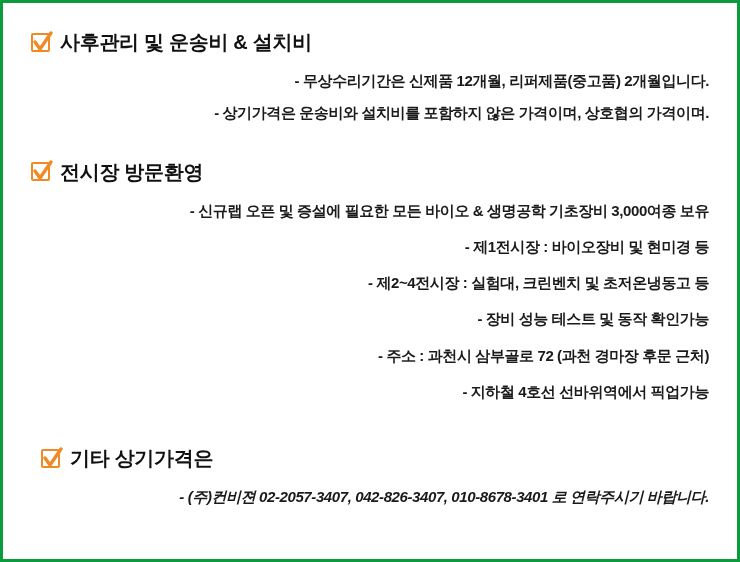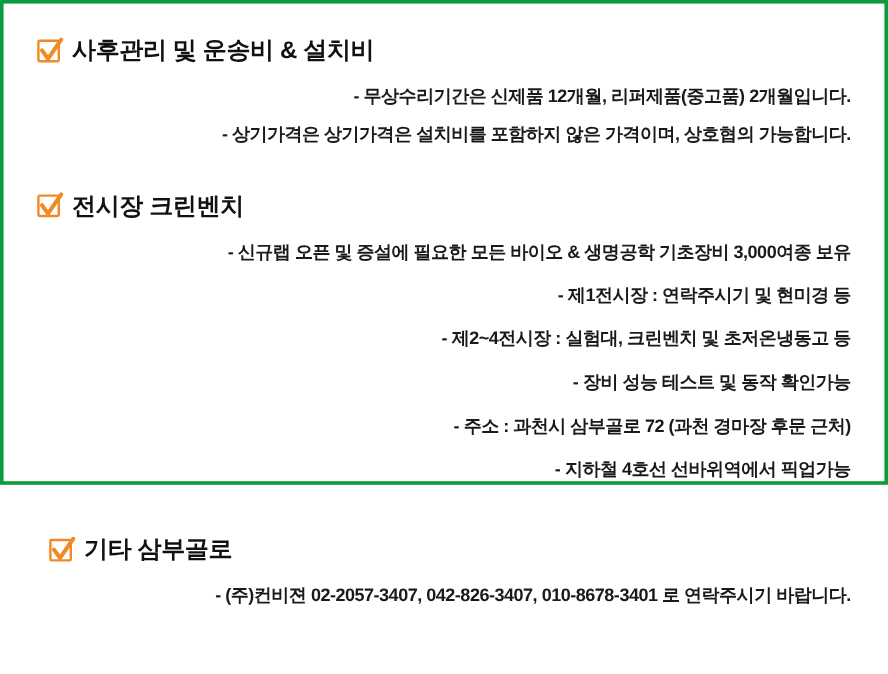--- a/index.html
+++ b/index.html
@@ -9,21 +9,21 @@
   body {
     width: 740px;
     height: 562px;
     background: #ffffff;
     font-family: "Liberation Sans", sans-serif;
     overflow: hidden;
   }
   .page {
     box-sizing: border-box;
     width: 740px;
-    height: 404px;
+    height: 562px;
     border: 3px solid #0a9c3c;
     background: #ffffff;
     padding: 26px 28px 0 28px;
   }
   .section {
     margin-bottom: 4px;
   }
   .section-head {
     display: flex;
     align-items: center;
@@ -64,68 +64,68 @@
     font-weight: bold;
     line-height: 1.55;
     margin-bottom: 9px;
     letter-spacing: -0.4px;
   }
   .sec-aftercare { margin-top: 2px; }
   .sec-showroom { margin-top: 36px; }
   .sec-etc { margin-top: 44px; }
   .sec-showroom .bullet-list li { margin-bottom: 13px; }
   .sec-etc .section-head { margin-left: 10px; }
-  .sec-etc .bullet-list { padding-left: 22px; }
+  .sec-etc .bullet-list { padding-left: 22px; font-style: italic; }
 </style>
 </head>
 <body>
 
 <div class="page">
 
   <div class="section sec-aftercare">
     <div class="section-head">
       <span class="check-icon">
         <svg width="24" height="26" viewBox="0 0 24 26" aria-hidden="true">
           <path d="M4 12 L9 19 L20 3" stroke="#f08a24" stroke-width="3.4" fill="none" stroke-linecap="round" stroke-linejoin="round"></path>
         </svg>
       </span>
       <span class="section-title">사후관리 및 운송비 &amp; 설치비</span>
     </div>
     <ul class="bullet-list">
       <li>- 무상수리기간은 신제품 12개월, 리퍼제품(중고품) 2개월입니다.</li>
-      <li>- 상기가격은 상기가격은 설치비를 포함하지 않은 가격이며, 상호협의 가능합니다.</li>
+      <li>- 상기가격은 운송비와 설치비를 포함하지 않은 가격이며, 상호협의 가격이며.</li>
     </ul>
   </div>
 
   <div class="section sec-showroom">
     <div class="section-head">
       <span class="check-icon">
         <svg width="24" height="26" viewBox="0 0 24 26" aria-hidden="true">
           <path d="M4 12 L9 19 L20 3" stroke="#f08a24" stroke-width="3.4" fill="none" stroke-linecap="round" stroke-linejoin="round"></path>
         </svg>
       </span>
-      <span class="section-title">전시장 크린벤치</span>
+      <span class="section-title">전시장 방문환영</span>
     </div>
     <ul class="bullet-list">
       <li>- 신규랩 오픈 및 증설에 필요한 모든 바이오 &amp; 생명공학 기초장비 3,000여종 보유</li>
-      <li>- 제1전시장 : 연락주시기 및 현미경 등</li>
+      <li>- 제1전시장 : 바이오장비 및 현미경 등</li>
       <li>- 제2~4전시장 : 실험대, 크린벤치 및 초저온냉동고 등</li>
       <li>- 장비 성능 테스트 및 동작 확인가능</li>
       <li>- 주소 : 과천시 삼부골로 72 (과천 경마장 후문 근처)</li>
       <li>- 지하철 4호선 선바위역에서 픽업가능</li>
     </ul>
   </div>
 
   <div class="section sec-etc">
     <div class="section-head">
       <span class="check-icon">
         <svg width="24" height="26" viewBox="0 0 24 26" aria-hidden="true">
           <path d="M4 12 L9 19 L20 3" stroke="#f08a24" stroke-width="3.4" fill="none" stroke-linecap="round" stroke-linejoin="round"></path>
         </svg>
       </span>
-      <span class="section-title">기타 삼부골로</span>
+      <span class="section-title">기타 상기가격은</span>
     </div>
     <ul class="bullet-list">
       <li>- (주)컨비젼 02-2057-3407, 042-826-3407, 010-8678-3401 로 연락주시기 바랍니다.</li>
     </ul>
   </div>
 
 </div>
 
 </body></html>

